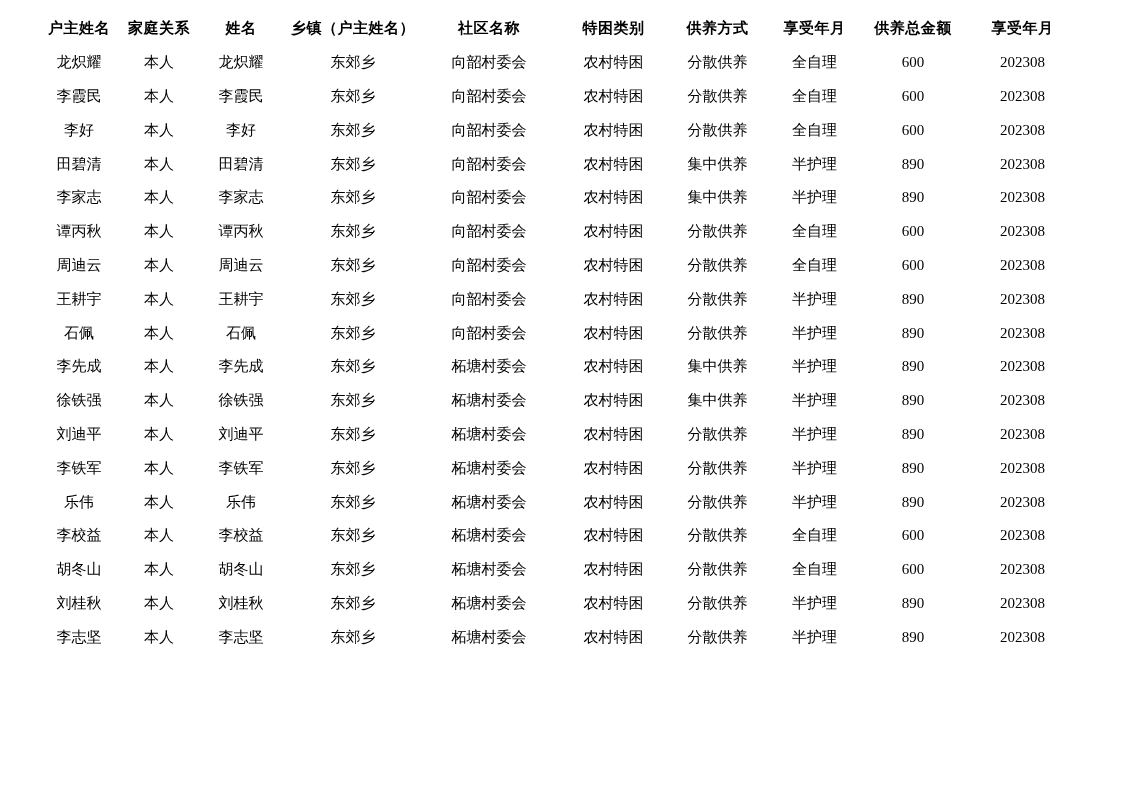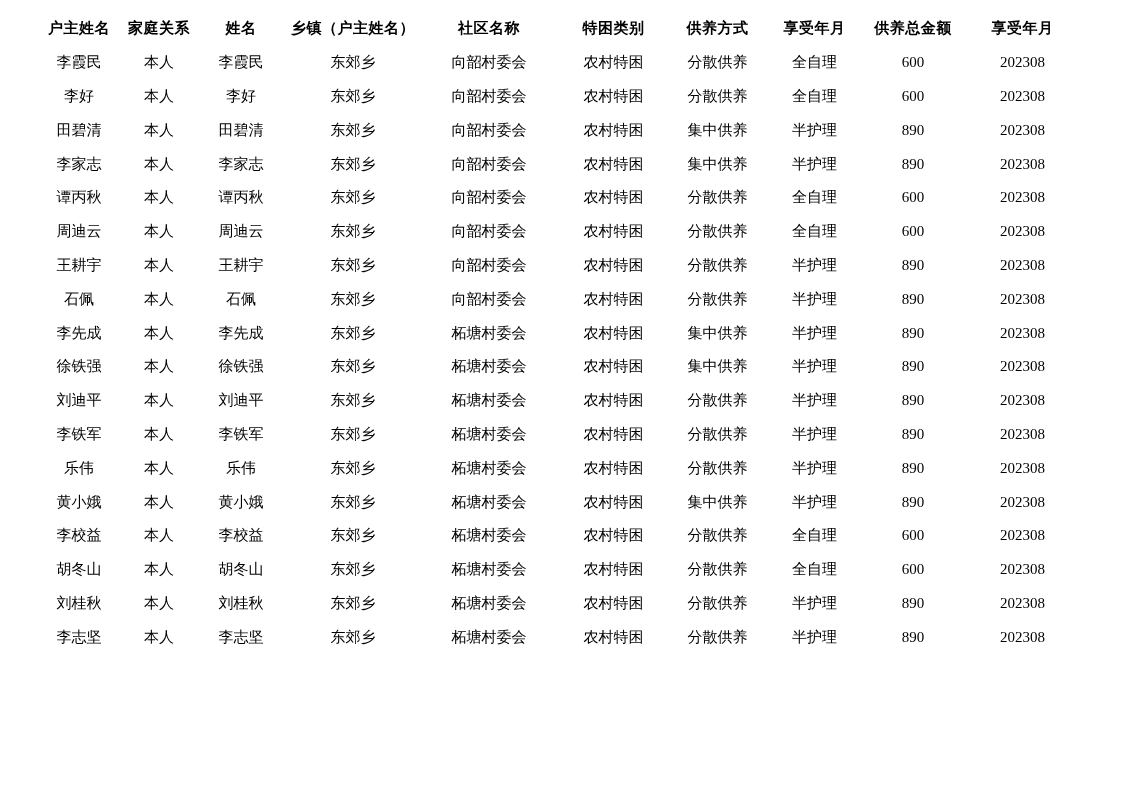--- a/index.html
+++ b/index.html
@@ -68,20 +68,32 @@
           <th>社区名称</th>
           <th>特困类别</th>
           <th>供养方式</th>
           <th>享受年月</th>
           <th>供养总金额</th>
           <th>享受年月</th>
         </tr>
     </thead>
     <tbody id="table-body">
         <tr>
+          <td>龙炽耀</td>
+          <td>本人</td>
+          <td>龙炽耀</td>
+          <td>东郊乡</td>
+          <td>向韶村委会</td>
+          <td>农村特困</td>
+          <td>分散供养</td>
+          <td>全自理</td>
+          <td>600</td>
+          <td>202308</td>
+        </tr>
+        <tr>
           <td>李霞民</td>
           <td>本人</td>
           <td>李霞民</td>
           <td>东郊乡</td>
           <td>向韶村委会</td>
           <td>农村特困</td>
           <td>分散供养</td>
           <td>全自理</td>
           <td>600</td>
           <td>202308</td>
@@ -219,32 +231,20 @@
           <td>202308</td>
         </tr>
         <tr>
           <td>乐伟</td>
           <td>本人</td>
           <td>乐伟</td>
           <td>东郊乡</td>
           <td>柘塘村委会</td>
           <td>农村特困</td>
           <td>分散供养</td>
-          <td>半护理</td>
-          <td>890</td>
-          <td>202308</td>
-        </tr>
-        <tr>
-          <td>黄小娥</td>
-          <td>本人</td>
-          <td>黄小娥</td>
-          <td>东郊乡</td>
-          <td>柘塘村委会</td>
-          <td>农村特困</td>
-          <td>集中供养</td>
           <td>半护理</td>
           <td>890</td>
           <td>202308</td>
         </tr>
         <tr>
           <td>李校益</td>
           <td>本人</td>
           <td>李校益</td>
           <td>东郊乡</td>
           <td>柘塘村委会</td>

